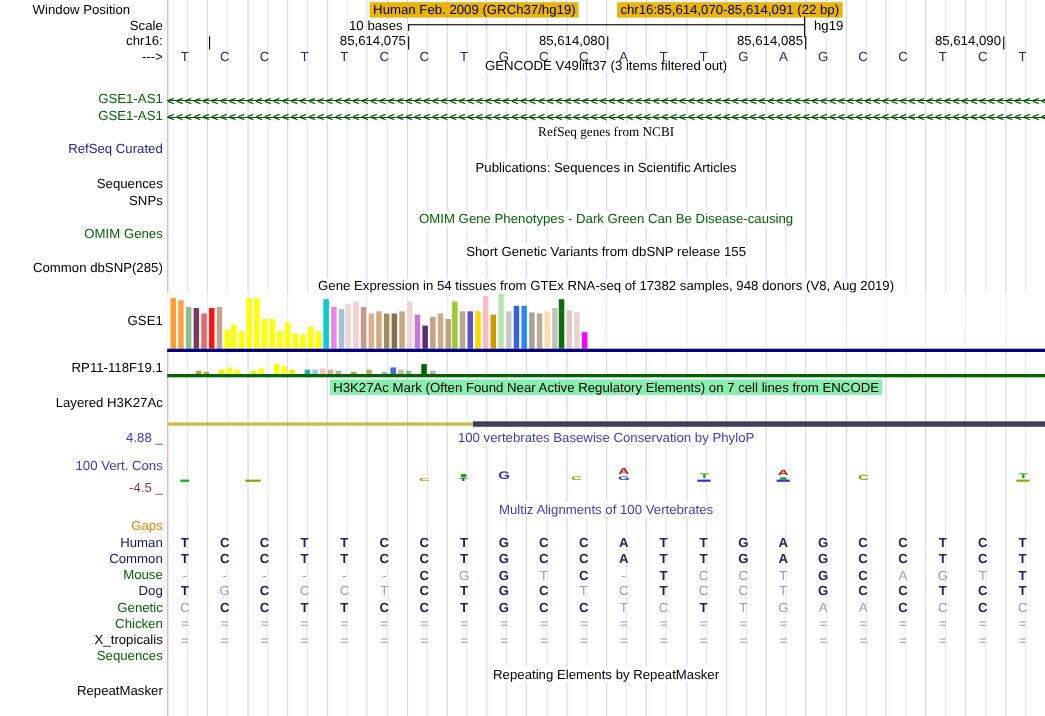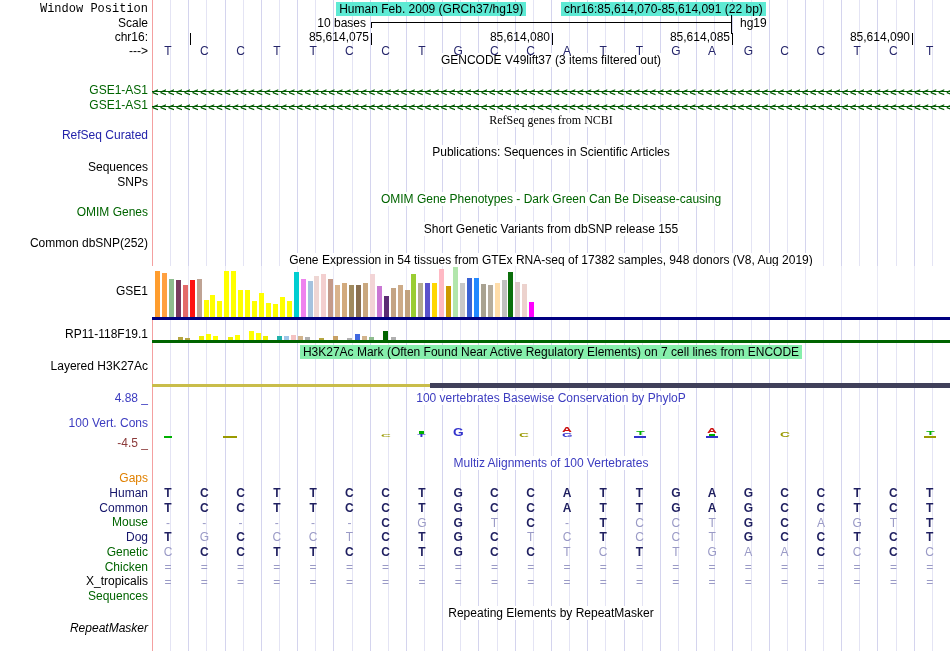--- a/index.html
+++ b/index.html
@@ -1,20 +1,20 @@
 <!DOCTYPE html>
 <html><head>
 <meta charset="utf-8">
 <style>
   html,body{margin:0;padding:0;background:#fff;}
   #stage{position:relative;width:950px;height:651px;background:#fff;overflow:hidden;
          font-family:"Liberation Sans","DejaVu Sans",sans-serif;font-size:12px;color:#000;}
   .abs{position:absolute;}
   .ctr{position:absolute;left:152px;width:798px;text-align:center;white-space:nowrap;}
-  .ctr span{background:#5eead4;padding:0 3px;}
+  .ctr span{background:#eab308;padding:0 3px;}
   .gl{position:absolute;top:0;width:1px;height:651px;}
   .num{position:absolute;white-space:nowrap;}
 </style>
 </head>
 <body>
 
 <div id="stage">
   <div id="grid">
       <div class="gl" style="position: absolute; left: 170.1px; top: 0px; width: 1px; height: 651px; background: rgb(228, 228, 244);"></div>
       <div class="gl" style="position: absolute; left: 188.3px; top: 0px; width: 1px; height: 651px; background: rgb(212, 212, 238);"></div>
@@ -81,47 +81,47 @@
       <div style="position: absolute; left: 371px; top: 33px; width: 1px; height: 12px; background: rgb(0, 0, 0);"></div>
       <div style="position: absolute; top: 30px; right: 581px; white-space: nowrap;">85,614,075</div>
       <div style="position: absolute; left: 552px; top: 33px; width: 1px; height: 12px; background: rgb(0, 0, 0);"></div>
       <div style="position: absolute; top: 30px; right: 400px; white-space: nowrap;">85,614,080</div>
       <div style="position: absolute; left: 732px; top: 33px; width: 1px; height: 12px; background: rgb(0, 0, 0);"></div>
       <div style="position: absolute; top: 30px; right: 220px; white-space: nowrap;">85,614,085</div>
       <div style="position: absolute; left: 912px; top: 33px; width: 1px; height: 12px; background: rgb(0, 0, 0);"></div>
       <div style="position: absolute; top: 30px; right: 40px; white-space: nowrap;">85,614,090</div>
     </div>
   <div id="labels">
-      <div style="position: absolute; left: 0px; width: 148px; top: 2px; text-align: right; white-space: nowrap; color: rgb(0, 0, 0); font-family: Liberation Mono, monospace;">Window Position</div>
+      <div style="position: absolute; left: 0px; width: 148px; top: 2px; text-align: center; white-space: nowrap; color: rgb(0, 0, 0);">Window Position</div>
       <div style="position: absolute; left: 0px; width: 148px; top: 16px; text-align: right; white-space: nowrap; color: rgb(0, 0, 0);">Scale</div>
       <div style="position: absolute; left: 0px; width: 148px; top: 30px; text-align: right; white-space: nowrap; color: rgb(0, 0, 0);">chr16:</div>
       <div style="position: absolute; left: 0px; width: 148px; top: 44px; text-align: right; white-space: nowrap; color: rgb(0, 0, 0);">---&gt;</div>
       <div style="position: absolute; left: 0px; width: 148px; top: 83px; text-align: right; white-space: nowrap; color: rgb(0, 100, 0);">GSE1-AS1</div>
       <div style="position: absolute; left: 0px; width: 148px; top: 98px; text-align: right; white-space: nowrap; color: rgb(0, 100, 0);">GSE1-AS1</div>
       <div style="position: absolute; left: 0px; width: 148px; top: 128px; text-align: right; white-space: nowrap; color: rgb(34, 34, 170);">RefSeq Curated</div>
       <div style="position: absolute; left: 0px; width: 148px; top: 160px; text-align: right; white-space: nowrap; color: rgb(0, 0, 0);">Sequences</div>
       <div style="position: absolute; left: 0px; width: 148px; top: 175px; text-align: right; white-space: nowrap; color: rgb(0, 0, 0);">SNPs</div>
       <div style="position: absolute; left: 0px; width: 148px; top: 205px; text-align: right; white-space: nowrap; color: rgb(0, 100, 0);">OMIM Genes</div>
-      <div style="position: absolute; left: 0px; width: 148px; top: 236px; text-align: right; white-space: nowrap; color: rgb(0, 0, 0);">Common dbSNP(252)</div>
+      <div style="position: absolute; left: 0px; width: 148px; top: 236px; text-align: right; white-space: nowrap; color: rgb(0, 0, 0);">Common dbSNP(285)</div>
       <div style="position: absolute; left: 0px; width: 148px; top: 284px; text-align: right; white-space: nowrap; color: rgb(0, 0, 0);">GSE1</div>
       <div style="position: absolute; left: 0px; width: 148px; top: 327px; text-align: right; white-space: nowrap; color: rgb(0, 0, 0);">RP11-118F19.1</div>
       <div style="position: absolute; left: 0px; width: 148px; top: 359px; text-align: right; white-space: nowrap; color: rgb(0, 0, 0);">Layered H3K27Ac</div>
       <div style="position: absolute; left: 0px; width: 148px; top: 391px; text-align: right; white-space: nowrap; color: rgb(60, 60, 192);">4.88 _</div>
       <div style="position: absolute; left: 0px; width: 148px; top: 416px; text-align: right; white-space: nowrap; color: rgb(60, 60, 192);">100 Vert. Cons</div>
       <div style="position: absolute; left: 0px; width: 148px; top: 436px; text-align: right; white-space: nowrap; color: rgb(139, 58, 58);">-4.5 _</div>
       <div style="position: absolute; left: 0px; width: 148px; top: 471px; text-align: right; white-space: nowrap; color: rgb(224, 128, 0);">Gaps</div>
       <div style="position: absolute; left: 0px; width: 148px; top: 486px; text-align: right; white-space: nowrap; color: rgb(21, 21, 107);">Human</div>
       <div style="position: absolute; left: 0px; width: 148px; top: 501px; text-align: right; white-space: nowrap; color: rgb(21, 21, 107);">Common</div>
       <div style="position: absolute; left: 0px; width: 148px; top: 515px; text-align: right; white-space: nowrap; color: rgb(0, 100, 0);">Mouse</div>
       <div style="position: absolute; left: 0px; width: 148px; top: 530px; text-align: right; white-space: nowrap; color: rgb(21, 21, 107);">Dog</div>
       <div style="position: absolute; left: 0px; width: 148px; top: 545px; text-align: right; white-space: nowrap; color: rgb(0, 100, 0);">Genetic</div>
       <div style="position: absolute; left: 0px; width: 148px; top: 560px; text-align: right; white-space: nowrap; color: rgb(0, 100, 0);">Chicken</div>
       <div style="position: absolute; left: 0px; width: 148px; top: 574px; text-align: right; white-space: nowrap; color: #000000;">X_tropicalis</div>
       <div style="position: absolute; left: 0px; width: 148px; top: 589px; text-align: right; white-space: nowrap; color: rgb(0, 100, 0);">Sequences</div>
-      <div style="position: absolute; left: 0px; width: 148px; top: 621px; text-align: right; white-space: nowrap; color: rgb(0, 0, 0); font-style: italic;">RepeatMasker</div>
+      <div style="position: absolute; left: 0px; width: 148px; top: 621px; text-align: right; white-space: nowrap; color: rgb(0, 0, 0);">RepeatMasker</div>
     </div>
   <div id="centers">
       <div style="position: absolute; left: 152px; width: 798px; top: 53px; text-align: center; white-space: nowrap; color: rgb(0, 0, 0);"><span style="background: rgb(255, 255, 255); padding: 0px 3px;">GENCODE V49lift37 (3 items filtered out)</span></div>
       <div style="position: absolute; left: 152px; width: 798px; top: 113px; text-align: center; white-space: nowrap; color: rgb(0, 0, 0);"><span style="background: rgb(255, 255, 255); padding: 0px 3px; font-family: Liberation Serif, serif;">RefSeq genes from NCBI</span></div>
       <div style="position: absolute; left: 152px; width: 798px; top: 145px; text-align: center; white-space: nowrap; color: rgb(0, 0, 0);"><span style="background: rgb(255, 255, 255); padding: 0px 3px;">Publications: Sequences in Scientific Articles</span></div>
       <div style="position: absolute; left: 152px; width: 798px; top: 192px; text-align: center; white-space: nowrap; color: rgb(0, 100, 0);"><span style="background: rgb(255, 255, 255); padding: 0px 3px;">OMIM Gene Phenotypes - Dark Green Can Be Disease-causing</span></div>
       <div style="position: absolute; left: 152px; width: 798px; top: 222px; text-align: center; white-space: nowrap; color: rgb(0, 0, 0);"><span style="background: rgb(255, 255, 255); padding: 0px 3px;">Short Genetic Variants from dbSNP release 155</span></div>
       <div style="position: absolute; left: 152px; width: 798px; top: 253px; text-align: center; white-space: nowrap; color: rgb(0, 0, 0);"><span style="background: rgb(255, 255, 255); padding: 0px 3px;">Gene Expression in 54 tissues from GTEx RNA-seq of 17382 samples, 948 donors (V8, Aug 2019)</span></div>
       <div style="position: absolute; left: 152px; width: 798px; top: 345px; text-align: center; white-space: nowrap; color: rgb(0, 0, 0);"><span style="background: #86efac; padding: 0px 3px;">H3K27Ac Mark (Often Found Near Active Regulatory Elements) on 7 cell lines from ENCODE</span></div>
       <div style="position: absolute; left: 152px; width: 798px; top: 391px; text-align: center; white-space: nowrap; color: rgb(60, 60, 192);"><span style="background: rgb(255, 255, 255); padding: 0px 3px;">100 vertebrates Basewise Conservation by PhyloP</span></div>

